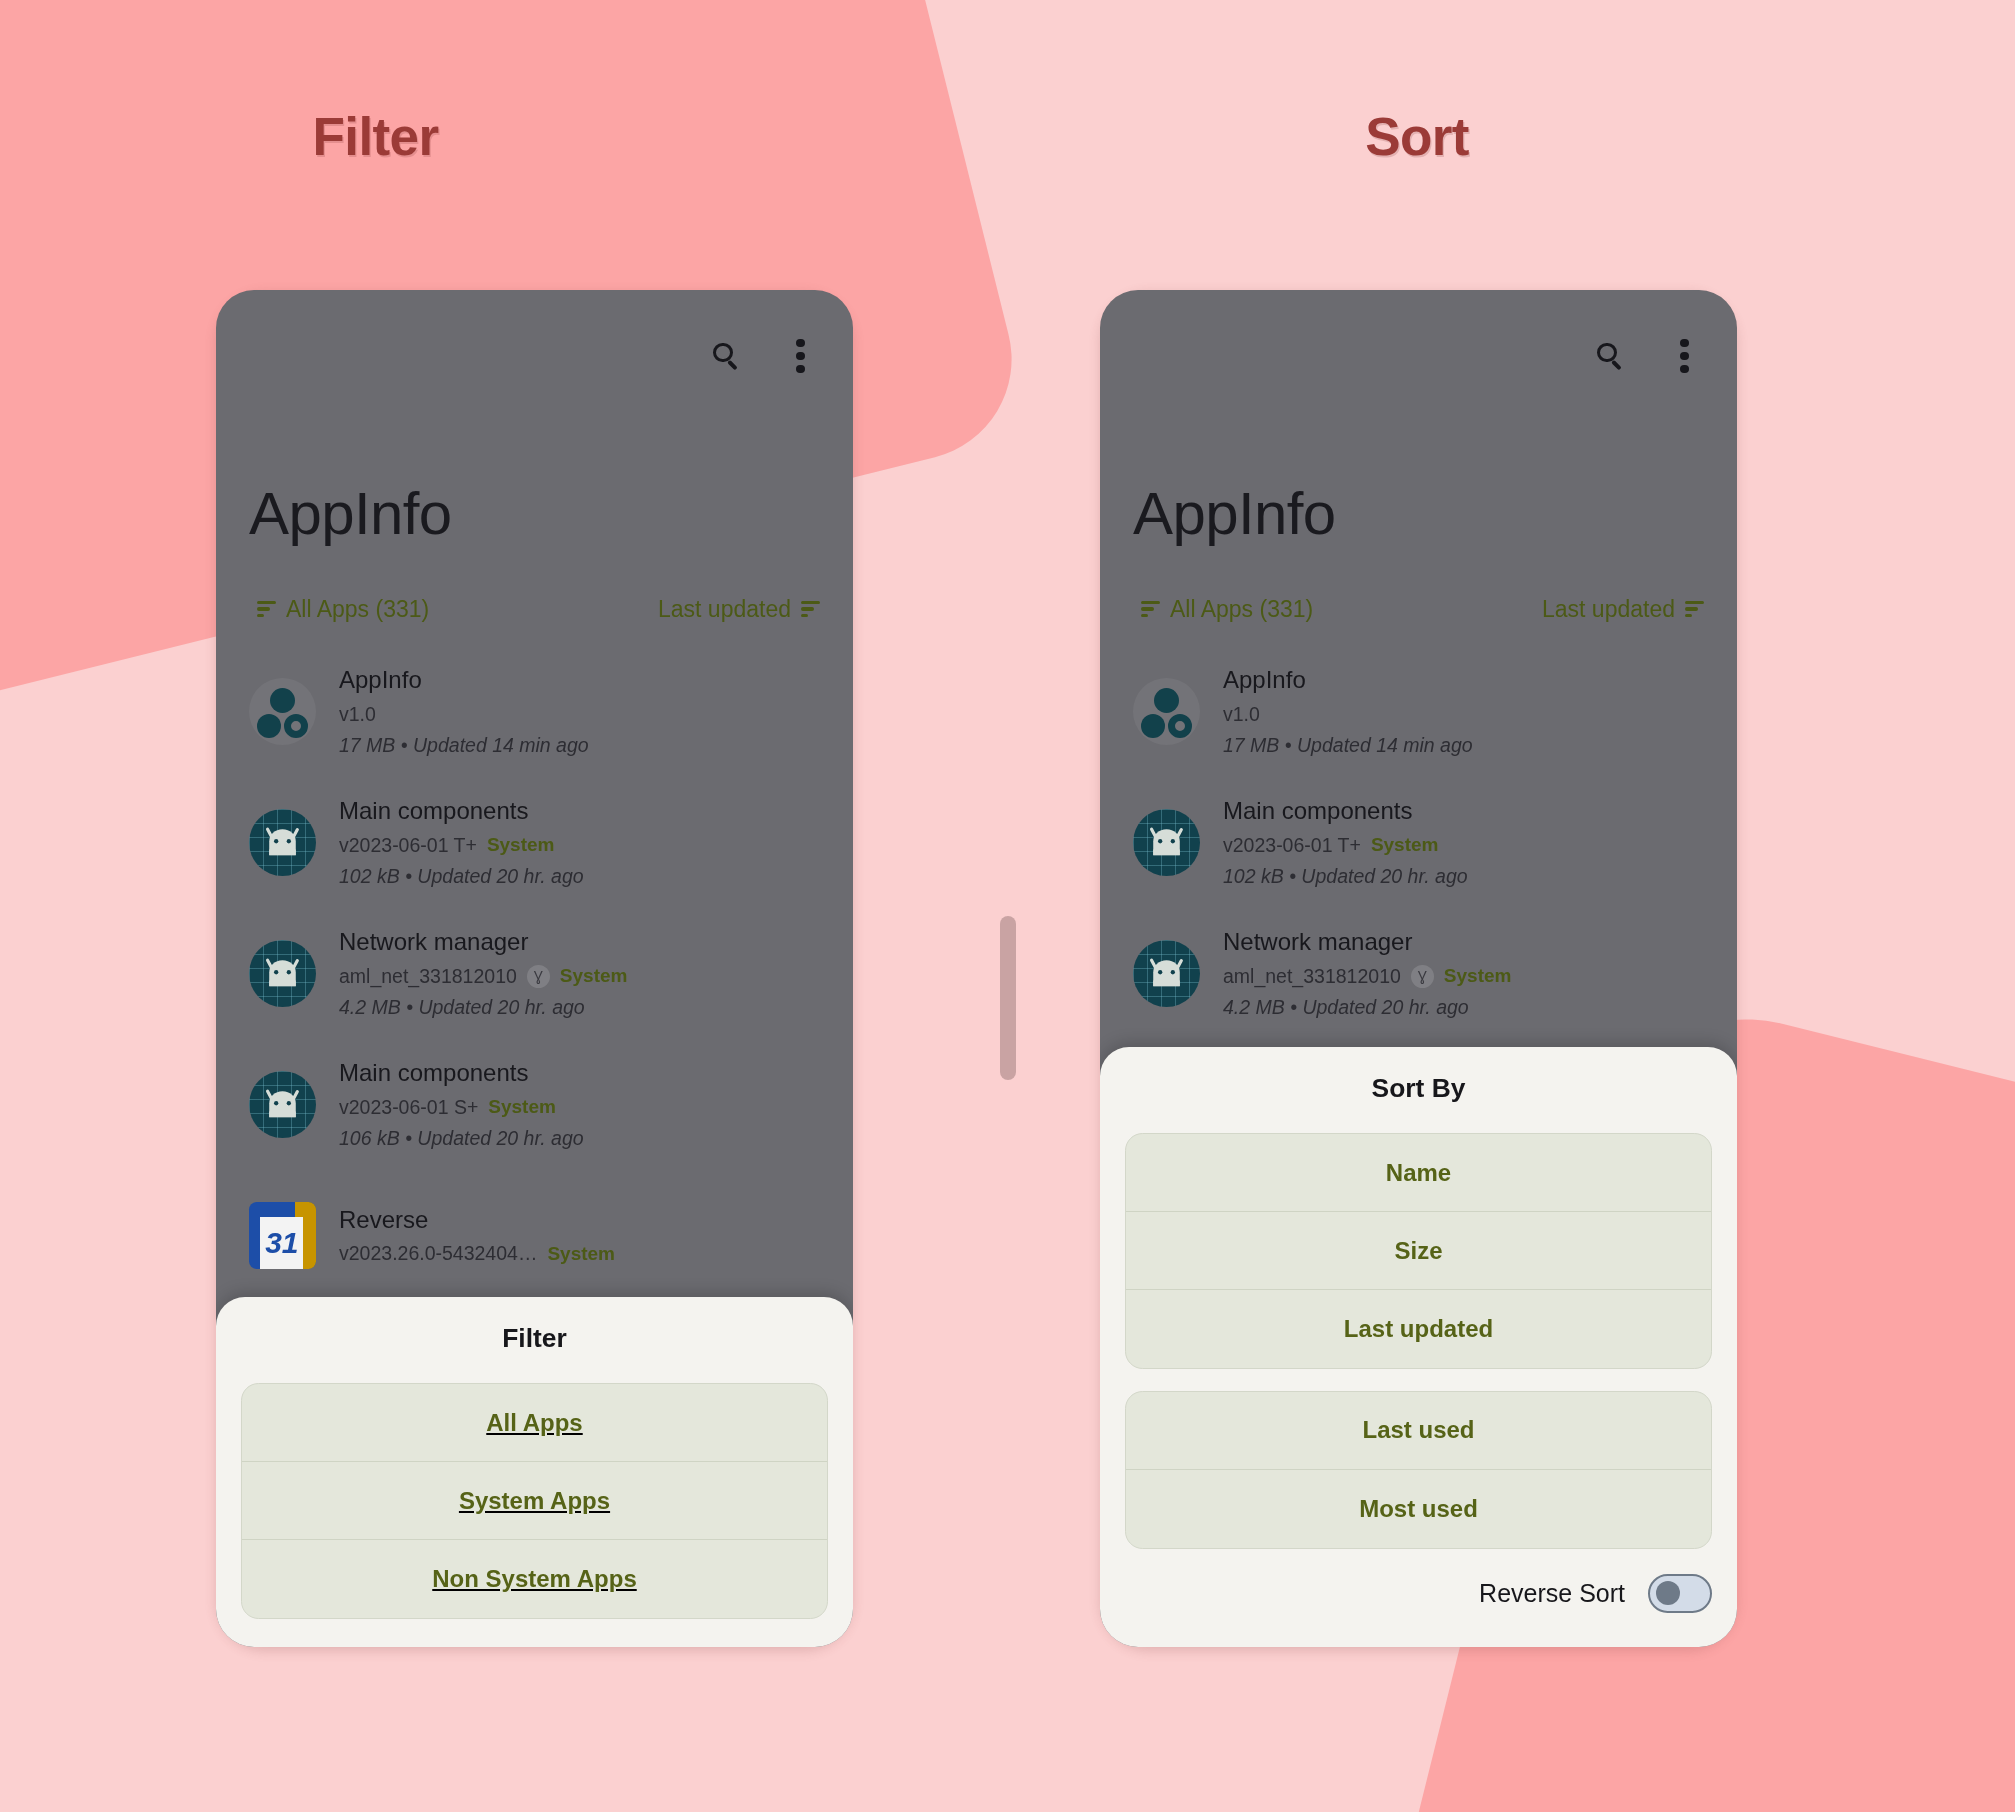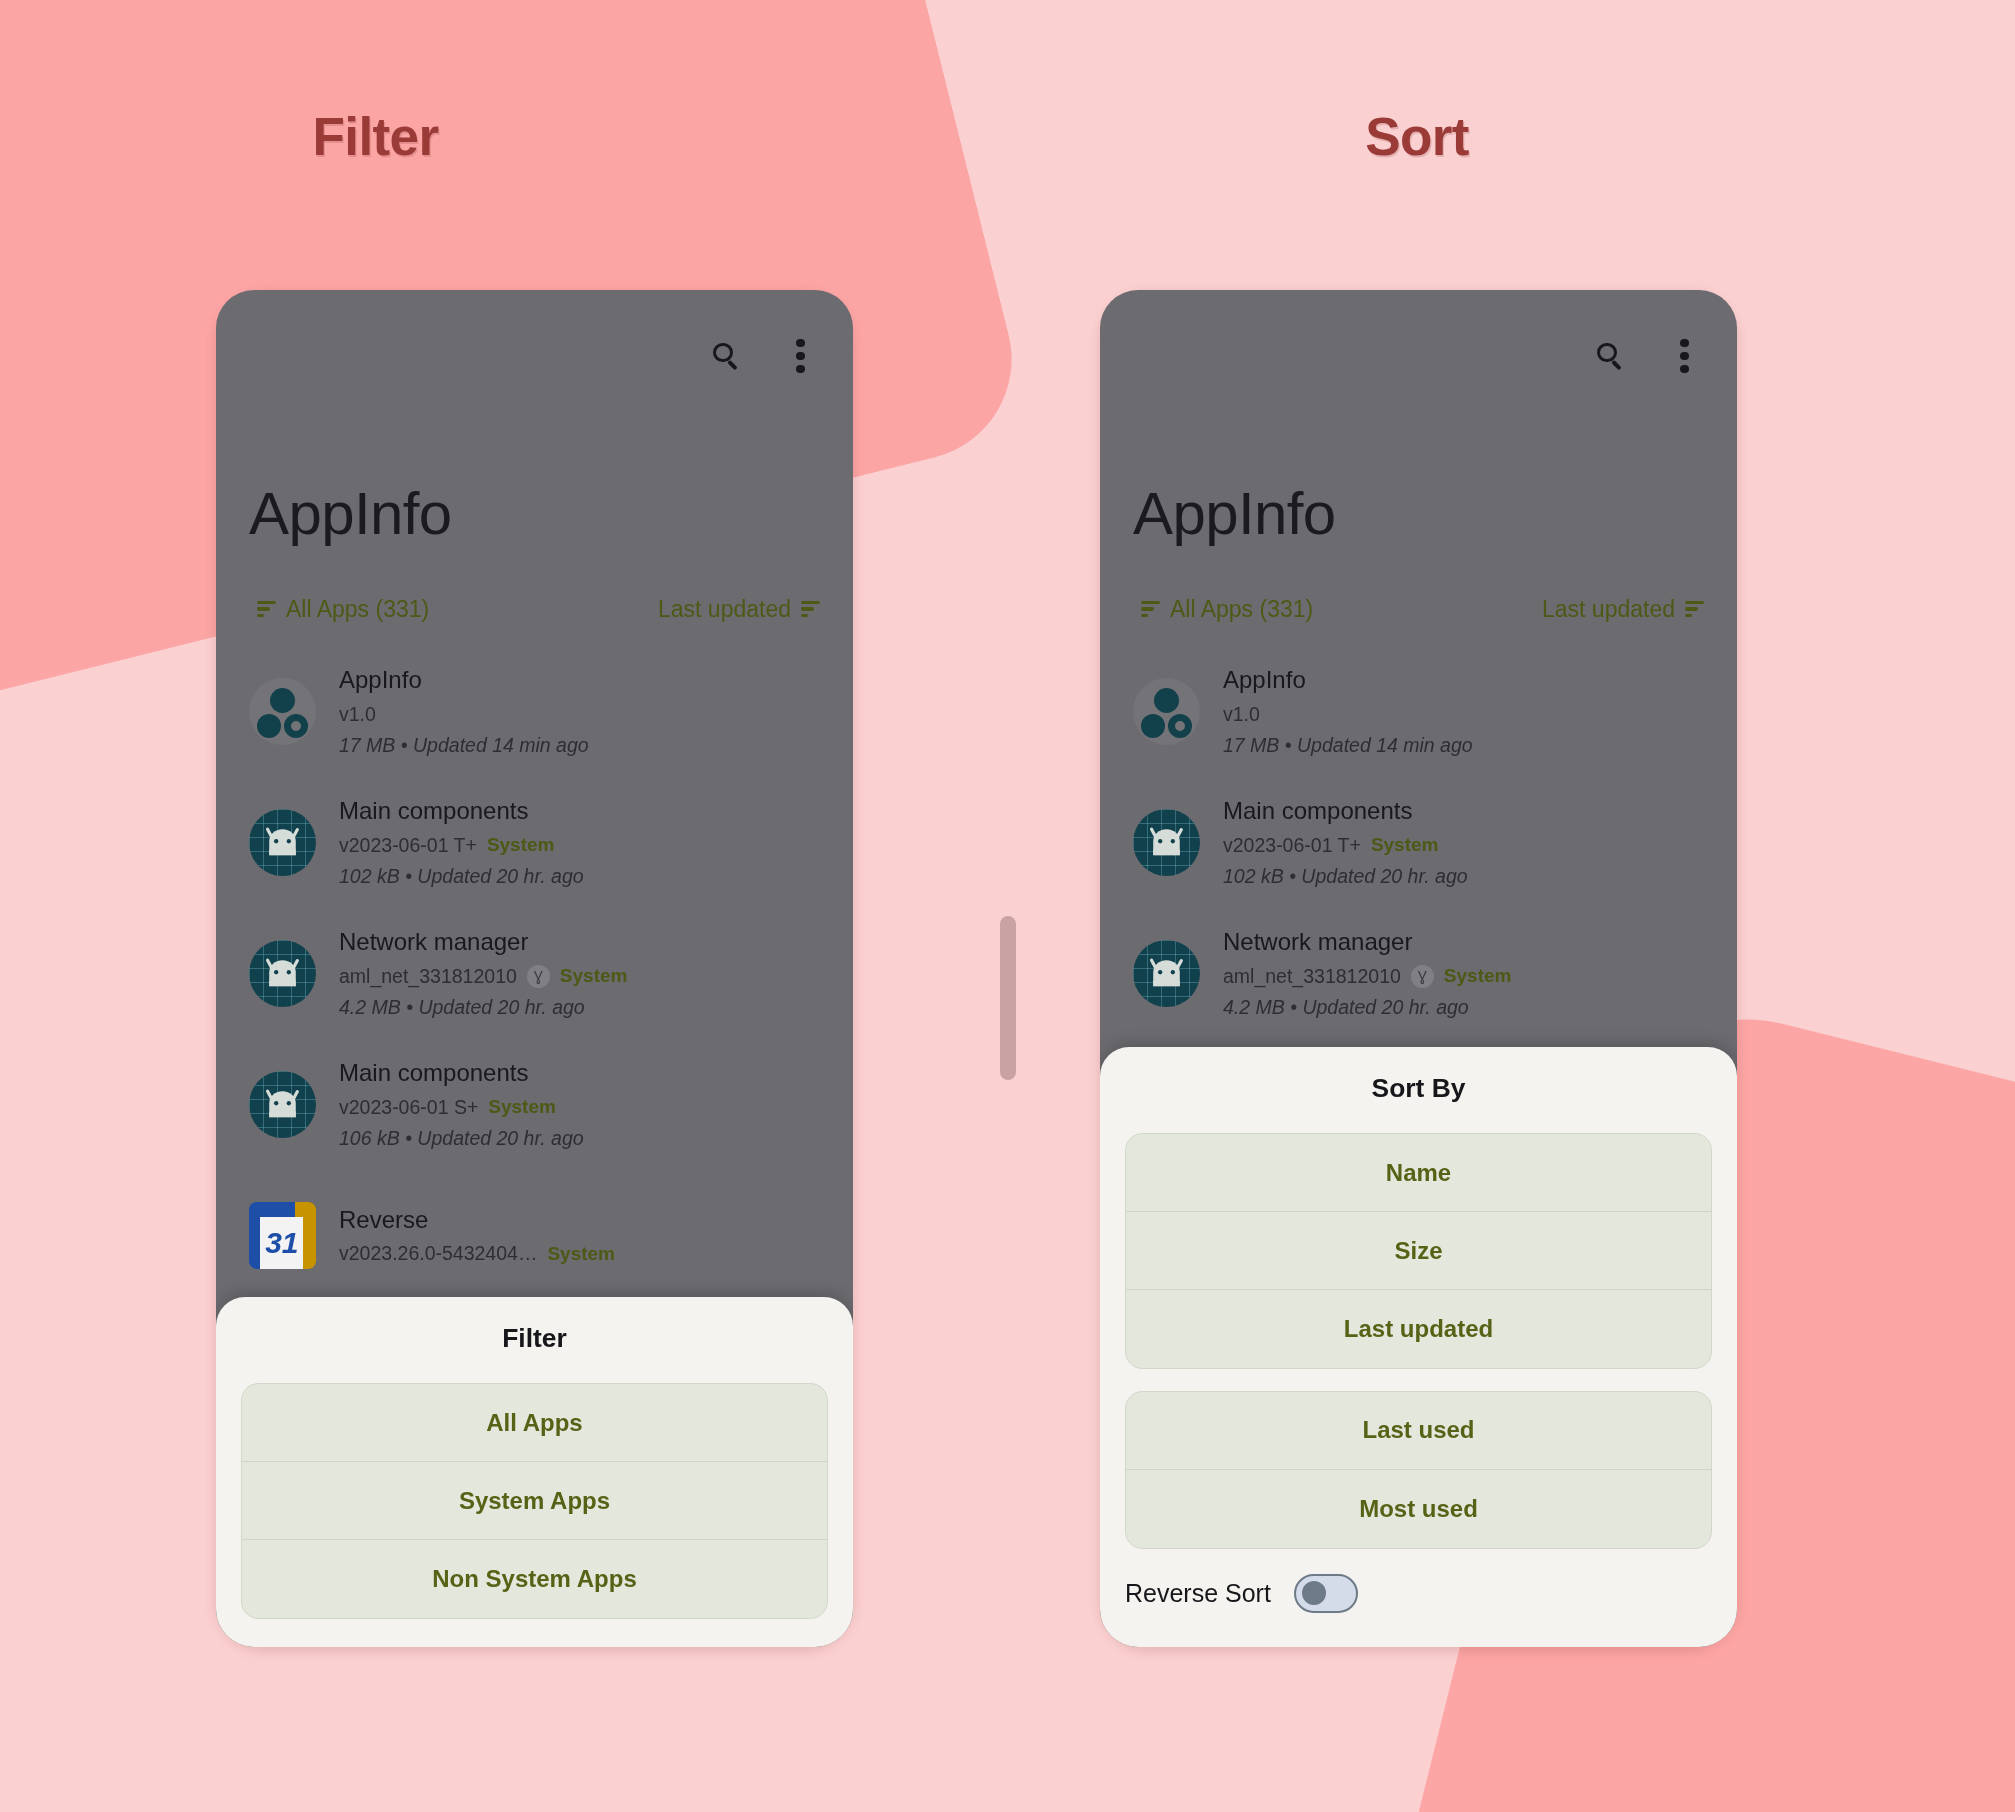--- a/index.html
+++ b/index.html
@@ -130,29 +130,29 @@
     padding:26.4px 25px 28px;box-sizing:border-box;
     box-shadow:0 -3.8px 16.4px rgba(0,0,0,.18);
   }
   .sheet-title{
     text-align:center;font-size:26.4px;font-weight:bold;color:#17171b;margin-bottom:29px;
   }
   .opt-group{
     border:1.3px solid #D3D7C9;border-radius:17.6px;overflow:hidden;
     background:#E4E7DB;margin-bottom:21.4px;
   }
-  .opt-group:last-of-type{margin-bottom:0;}
+  .opt-group:last-of-type{margin-bottom:0;text-decoration:underline;}
   .opt{
     height:78px;display:flex;align-items:center;justify-content:center;
     font-size:24px;color:#566317;font-weight:bold;
     border-bottom:1.3px solid #CFD4C4;box-sizing:border-box;
   }
   .opt:last-child{border-bottom:none;}
   .reverse-row{
-    display:flex;align-items:center;justify-content:flex-start;gap:23px;margin-top:25px;margin-bottom:6.3px;
+    display:flex;align-items:center;justify-content:flex-end;gap:23px;margin-top:25px;margin-bottom:6.3px;
   }
   .reverse-label{font-size:25px;color:#17171b;}
   .toggle{
     width:64px;height:39px;border-radius:20px;background:#D3DCE8;
     border:2.5px solid #6E7A88;box-sizing:border-box;position:relative;
   }
   .toggle .knob{
     position:absolute;left:5.7px;top:5px;width:24px;height:24px;border-radius:50%;background:#6E7A88;
   }
 </style>

